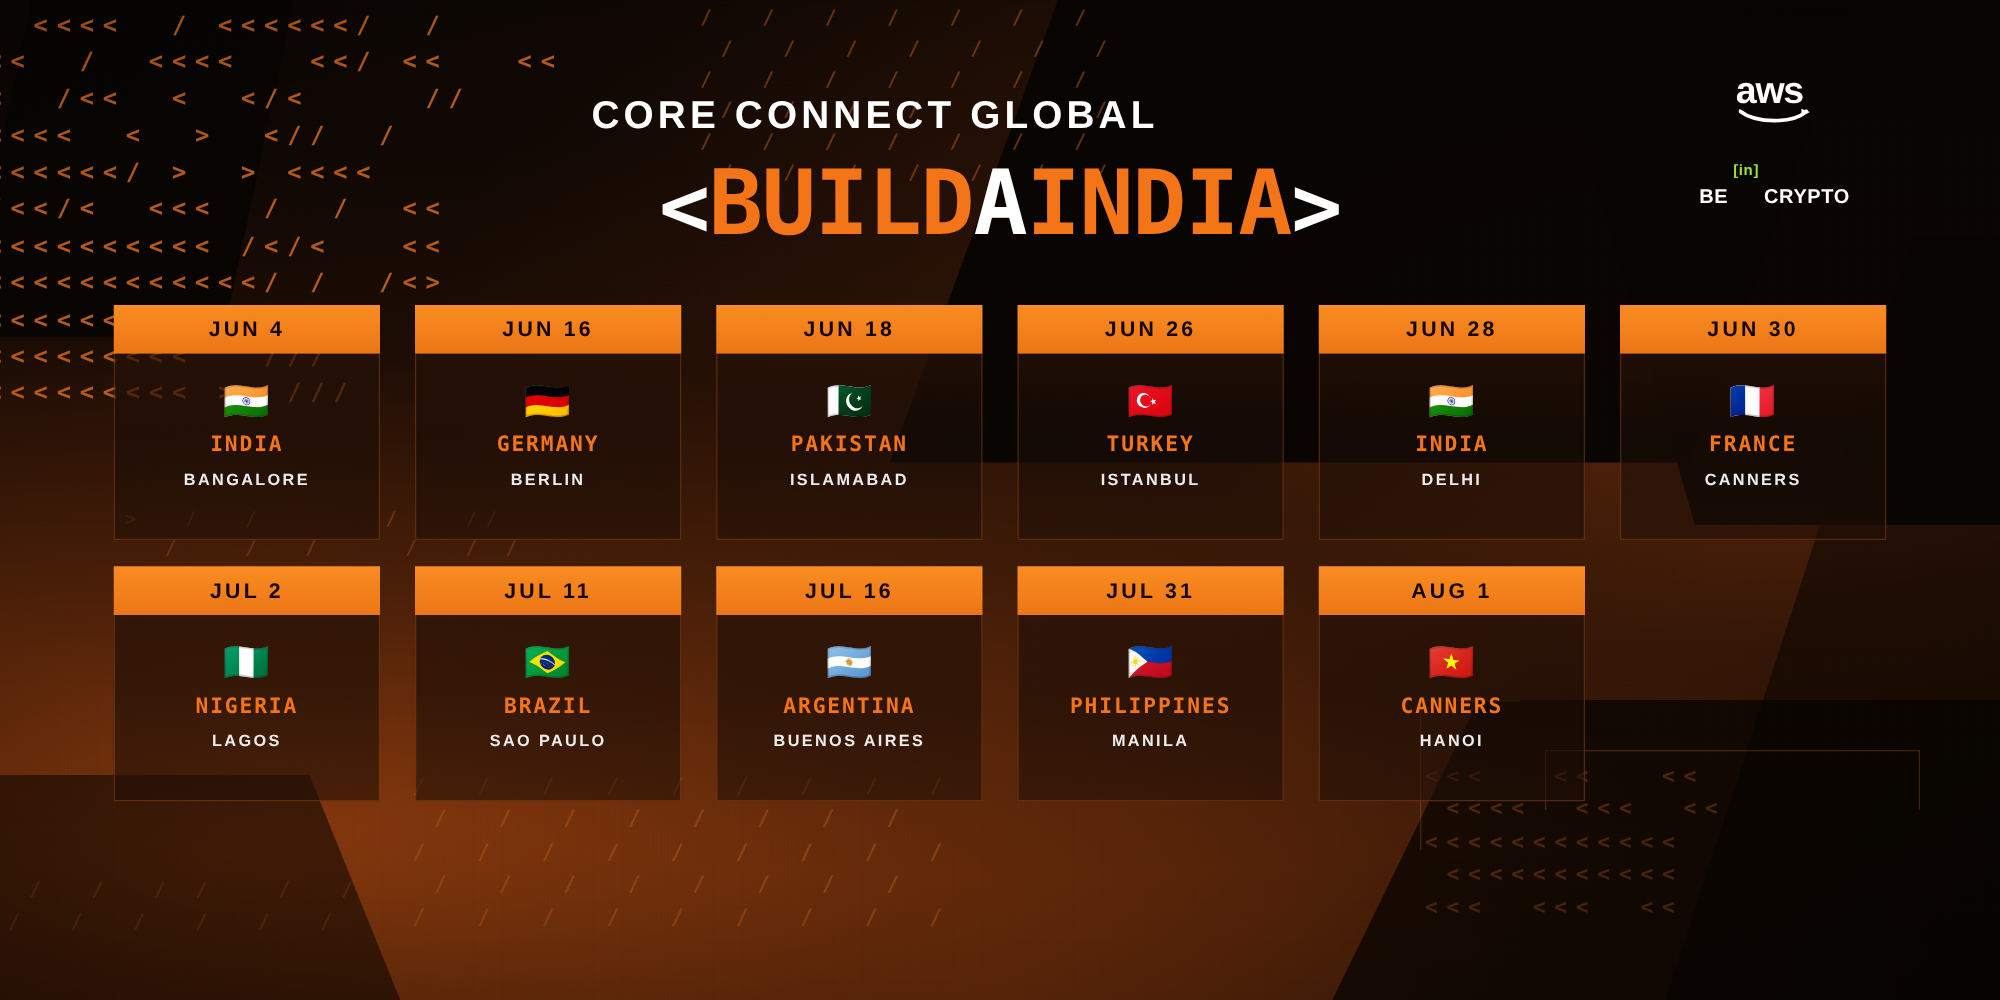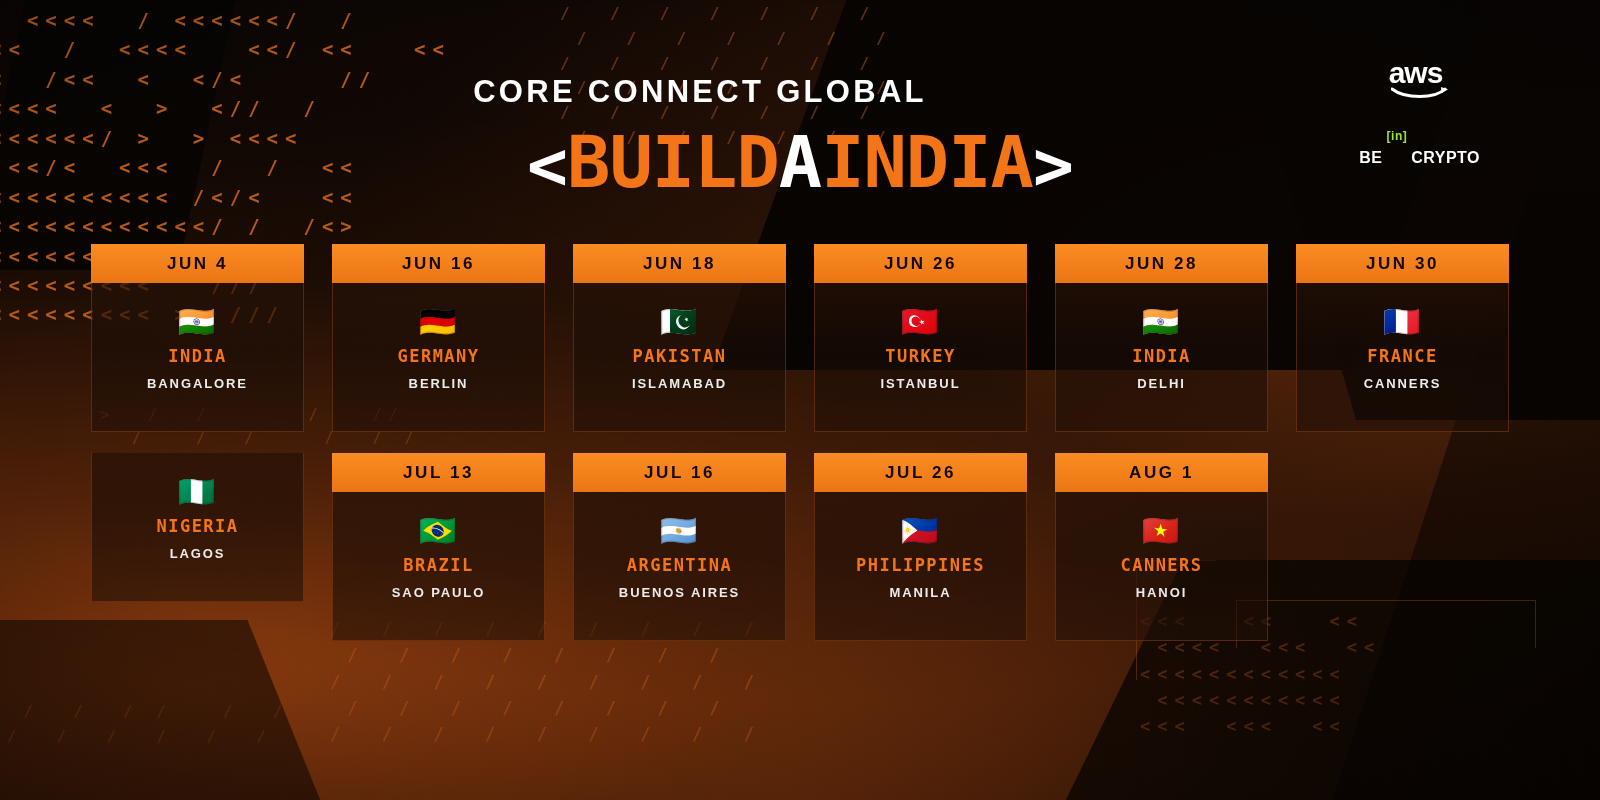--- a/index.html
+++ b/index.html
@@ -280,44 +280,45 @@
       </div>
       <div class="card">
         <div class="card-head">JUN 30</div>
         <div class="card-body">
           <span class="flag">🇫🇷</span>
           <span class="country">FRANCE</span>
           <span class="city">CANNERS</span>
         </div>
       </div>
       <div class="card">
+        <div class="card-head">JUL 2</div>
         <div class="card-body">
           <span class="flag">🇳🇬</span>
           <span class="country">NIGERIA</span>
           <span class="city">LAGOS</span>
         </div>
       </div>
       <div class="card">
-        <div class="card-head">JUL 13</div>
+        <div class="card-head">JUL 11</div>
         <div class="card-body">
           <span class="flag">🇧🇷</span>
           <span class="country">BRAZIL</span>
           <span class="city">SAO PAULO</span>
         </div>
       </div>
       <div class="card">
         <div class="card-head">JUL 16</div>
         <div class="card-body">
           <span class="flag">🇦🇷</span>
           <span class="country">ARGENTINA</span>
           <span class="city">BUENOS AIRES</span>
         </div>
       </div>
       <div class="card">
-        <div class="card-head">JUL 26</div>
+        <div class="card-head">JUL 31</div>
         <div class="card-body">
           <span class="flag">🇵🇭</span>
           <span class="country">PHILIPPINES</span>
           <span class="city">MANILA</span>
         </div>
       </div>
       <div class="card">
         <div class="card-head">AUG 1</div>
         <div class="card-body">
           <span class="flag">🇻🇳</span>

